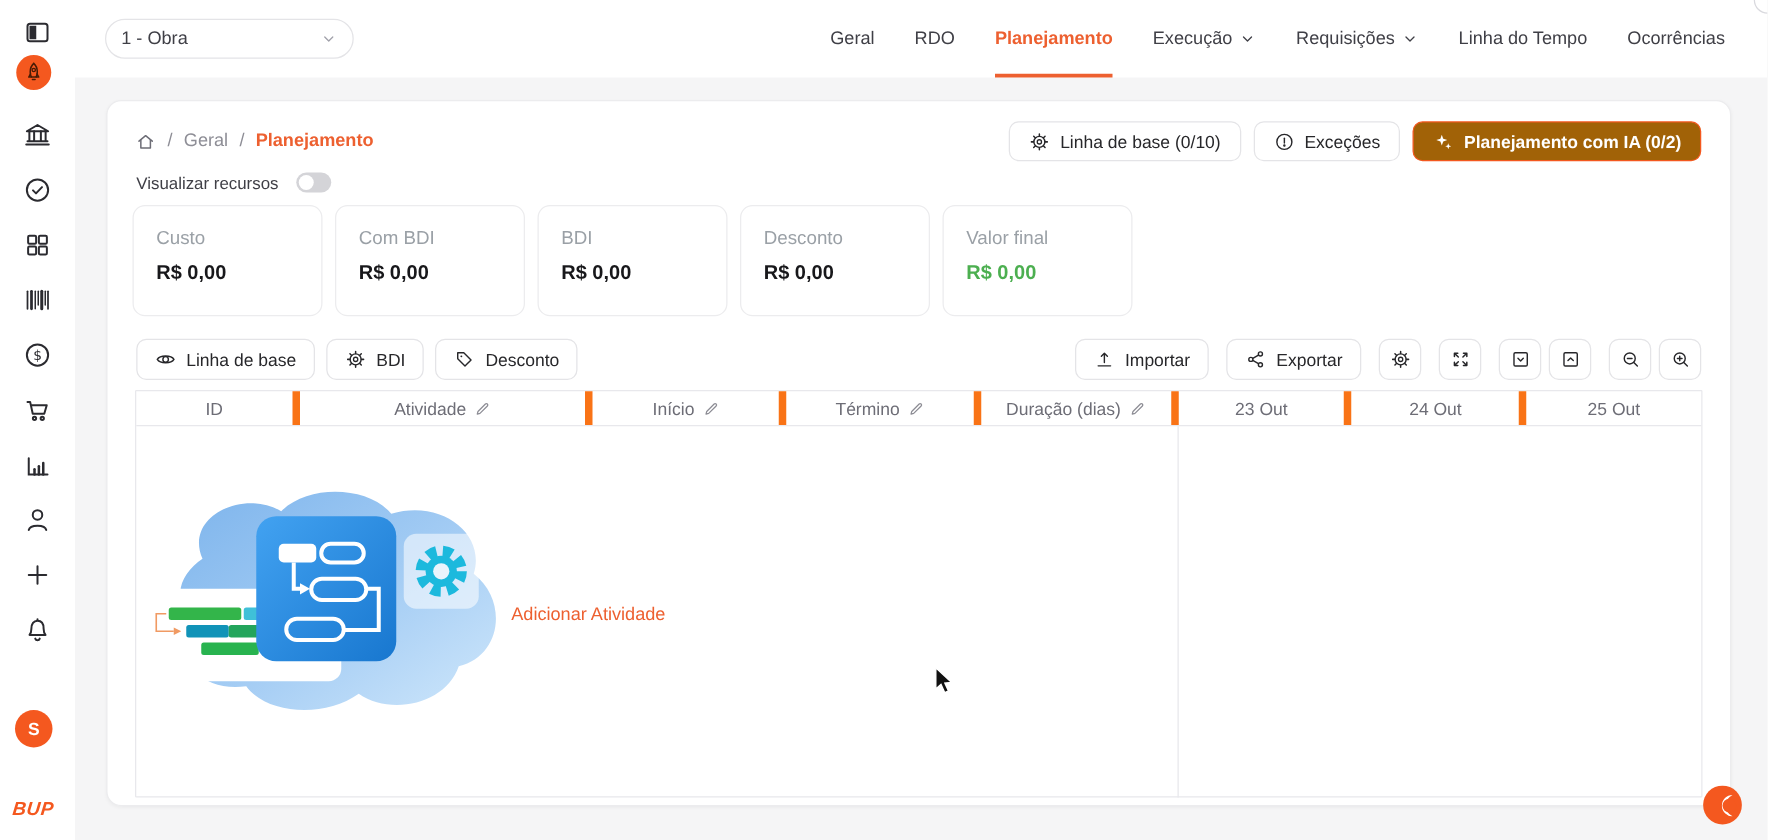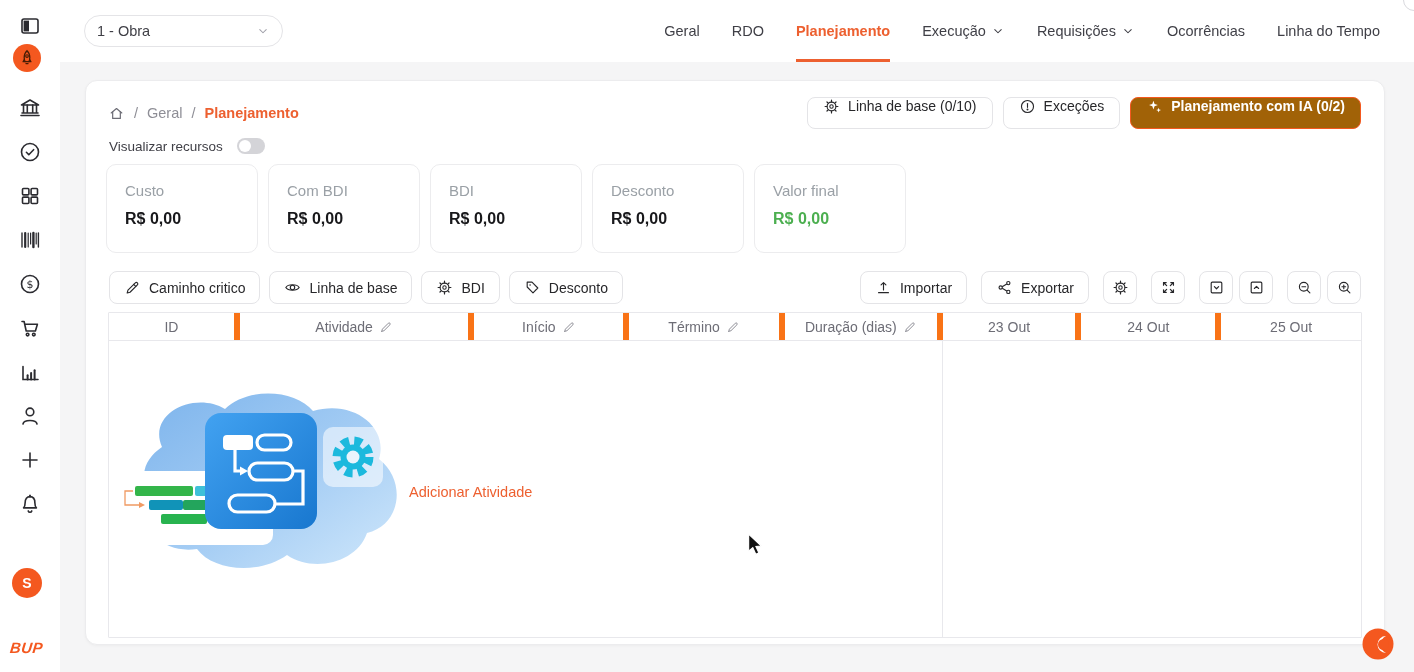--- a/index.html
+++ b/index.html
@@ -26,21 +26,21 @@
   .tab.active { color:#ed6030; border-bottom-color:#ed6030; font-weight:bold; }
   .tab .chev { color:#3f3f46; }
 
   
   .card { position:absolute; left:85px; top:80px; width:1300px; height:565px; background:#fff; border:1px solid #ececee; border-radius:12px; box-shadow:0 1px 3px rgba(0,0,0,.04); z-index:2; }
 
   .crumb-row { position:absolute; left:22px; top:16px; right:23px; height:32px; display:flex; align-items:center; }
   .breadcrumb { display:flex; align-items:center; gap:9px; font-size:14.5px; color:#8e8e96; }
   .breadcrumb .lvl2 { color:#ed6030; font-weight:bold; }
   .crumb-actions { margin-left:auto; display:flex; gap:10px; }
-  .btn { height:32px; display:inline-flex; gap:8px; padding:0 15px; border:1px solid #e4e4e7; border-radius:8px; background:#fff; font-size:14px; color:#27272a; cursor:pointer; white-space:nowrap; }
+  .btn { height:32px; display:inline-flex; align-items:center; gap:8px; padding:0 15px; border:1px solid #e4e4e7; border-radius:8px; background:#fff; font-size:14px; color:#27272a; cursor:pointer; white-space:nowrap; }
   .btn.primary { background:#a16207; border-color:#f4581f; color:#fff; font-weight:bold; }
 
   .toggle-row { position:absolute; left:23px; top:57px; display:flex; align-items:center; gap:14px; font-size:13.5px; color:#3f3f46; }
   .switch { width:28px; height:16px; border-radius:9px; background:#d4d4d8; position:relative; cursor:pointer; }
   .switch .knob { position:absolute; left:2px; top:2px; width:12px; height:12px; border-radius:50%; background:#fff; }
 
   .stats-row { position:absolute; left:20px; top:83px; display:flex; gap:10px; }
   .stat-card { width:152px; height:89px; border:1px solid #ececee; border-radius:10px; padding:17px 18px; }
   .stat-label { font-size:15px; color:#9aa0a6; }
   .stat-value { margin-top:11px; font-size:16px; font-weight:bold; color:#18181b; }
@@ -293,24 +293,24 @@
             <use href="#i-chev"></use>
           </svg>
         </div>
       <div class="tab">
           <span>Requisições</span>
           <svg class="ic-xs chev">
             <use href="#i-chev"></use>
           </svg>
         </div>
       <div class="tab">
+          <span>Linha do Tempo</span>
+        </div>
+      <div class="tab">
           <span>Ocorrências</span>
-        </div>
-      <div class="tab">
-          <span>Linha do Tempo</span>
         </div>
     </div>
   </header>
 
   <main class="card">
 
     <div class="crumb-row">
       <div class="breadcrumb">
         <svg class="ic-sm" style="color:#6d6d76">
             <use href="#i-home"></use>
@@ -366,26 +366,20 @@
         <div class="stat-label">Desconto</div>
         <div class="stat-value">R$ 0,00</div>
       </div>
       <div class="stat-card">
         <div class="stat-label">Valor final</div>
         <div class="stat-value green">R$ 0,00</div>
       </div>
     </div>
 
     <div class="toolbar">
-      <button class="btn33">
-        <svg class="ic-sm">
-            <use href="#i-pen"></use>
-          </svg>
-        <span>Caminho critico</span>
-      </button>
       <button class="btn33">
         <svg class="ic-sm">
             <use href="#i-eye"></use>
           </svg>
         <span>Linha de base</span>
       </button>
       <button class="btn33">
         <svg class="ic-sm">
             <use href="#i-gear"></use>
           </svg>

